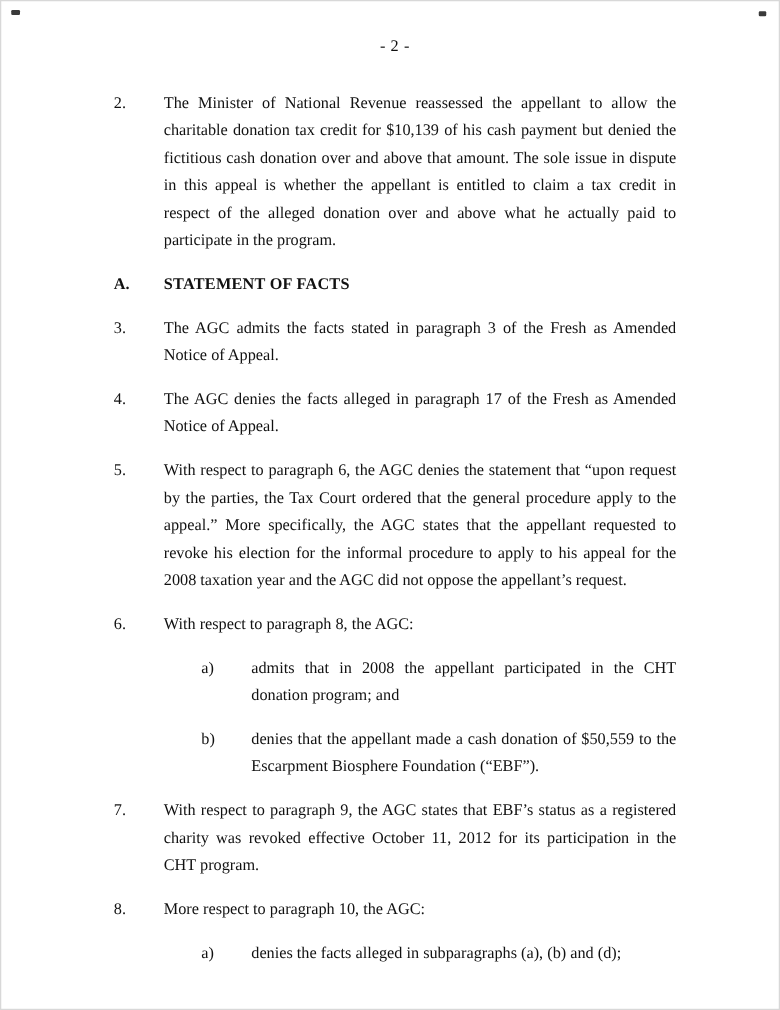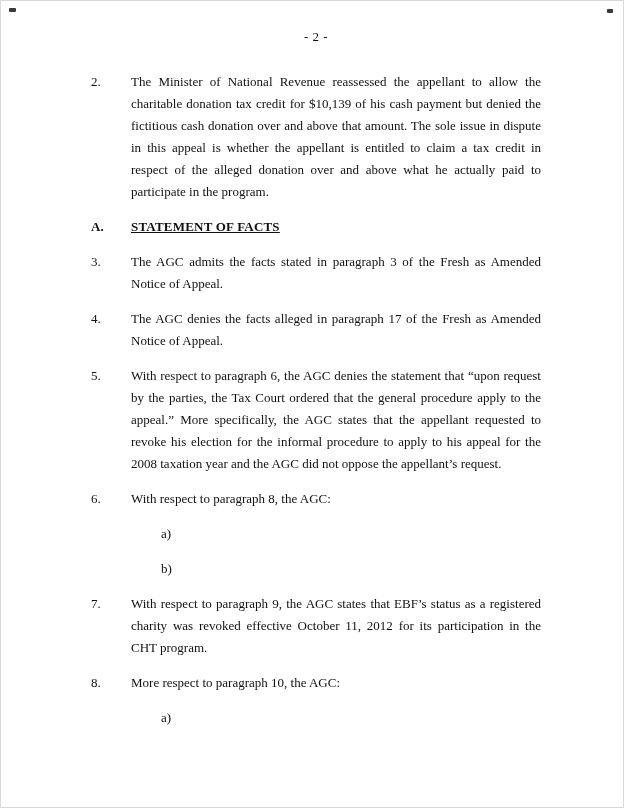--- a/index.html
+++ b/index.html
@@ -50,21 +50,20 @@
     flex: 1;
     text-align: justify;
   }
   .heading {
     font-weight: bold;
     margin-top: 3px;
     margin-bottom: 13px;
   }
   .heading .text {
     text-align: left;
-    text-decoration: underline;
     letter-spacing: 0.2px;
   }
   .sub-block {
     margin-bottom: 13px;
   }
   .sub-block .lead {
     margin-bottom: 13px;
   }
   .sub {
     display: flex;
@@ -116,34 +115,37 @@
     <span class="text">With respect to paragraph 6, the AGC denies the statement that “upon request by the parties, the Tax Court ordered that the general procedure apply to the appeal.” More specifically, the AGC states that the appellant requested to revoke his election for the informal procedure to apply to his appeal for the 2008 taxation year and the AGC did not oppose the appellant’s request.</span>
   </div>
 
   <div class="sub-block">
     <div class="para lead">
       <span class="num">6.</span>
       <span class="text">With respect to paragraph 8, the AGC:</span>
     </div>
     <div class="sub">
       <span class="num">a)</span>
+      <span class="text">admits that in 2008 the appellant participated in the CHT donation program; and</span>
     </div>
     <div class="sub">
       <span class="num">b)</span>
+      <span class="text">denies that the appellant made a cash donation of $50,559 to the Escarpment Biosphere Foundation (“EBF”).</span>
     </div>
   </div>
 
   <div class="para">
     <span class="num">7.</span>
     <span class="text">With respect to paragraph 9, the AGC states that EBF’s status as a registered charity was revoked effective October 11, 2012 for its participation in the CHT program.</span>
   </div>
 
   <div class="sub-block">
     <div class="para lead">
       <span class="num">8.</span>
       <span class="text">More respect to paragraph 10, the AGC:</span>
     </div>
     <div class="sub">
       <span class="num">a)</span>
+      <span class="text">denies the facts alleged in subparagraphs (a), (b) and (d);</span>
     </div>
   </div>
 
 </div>
 
 </body></html>

